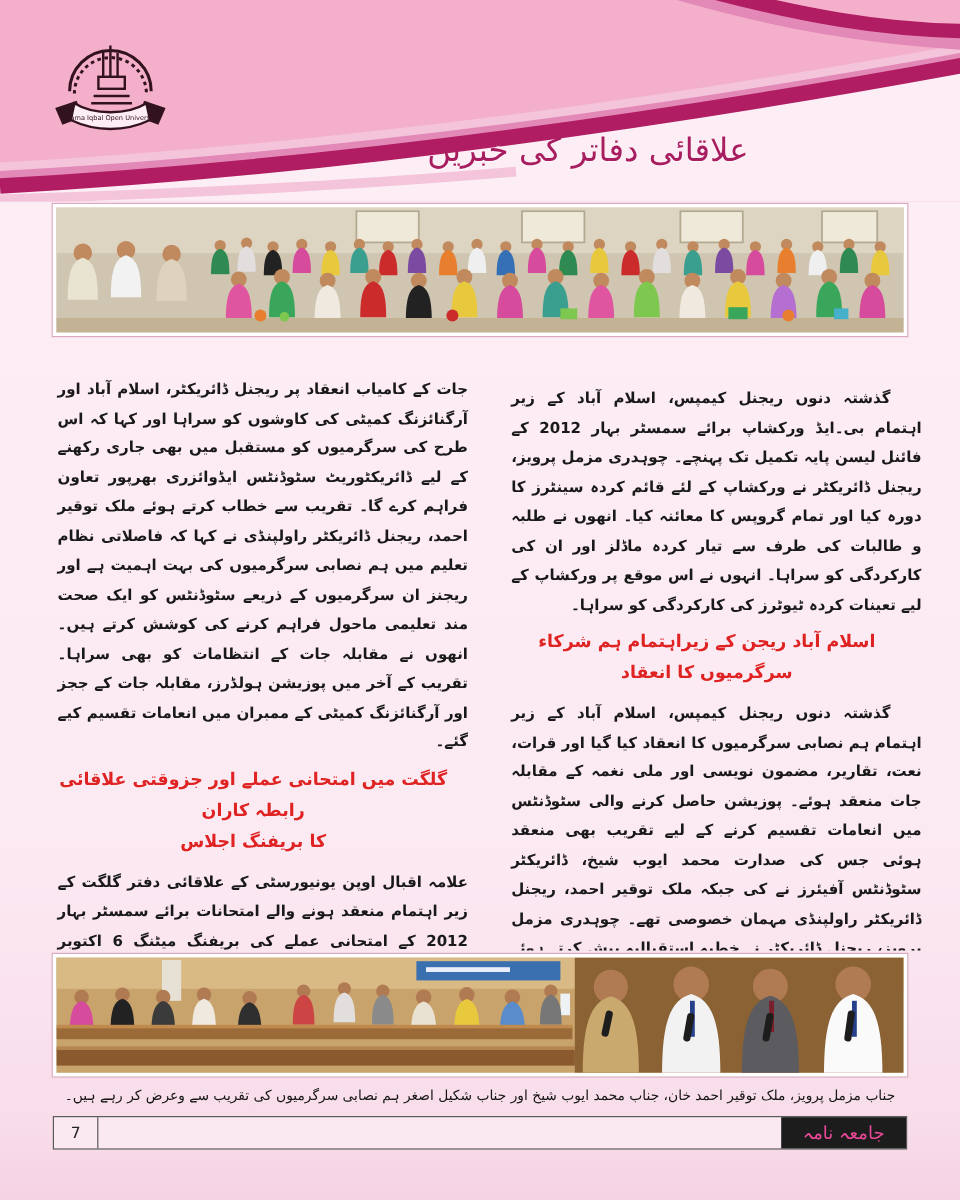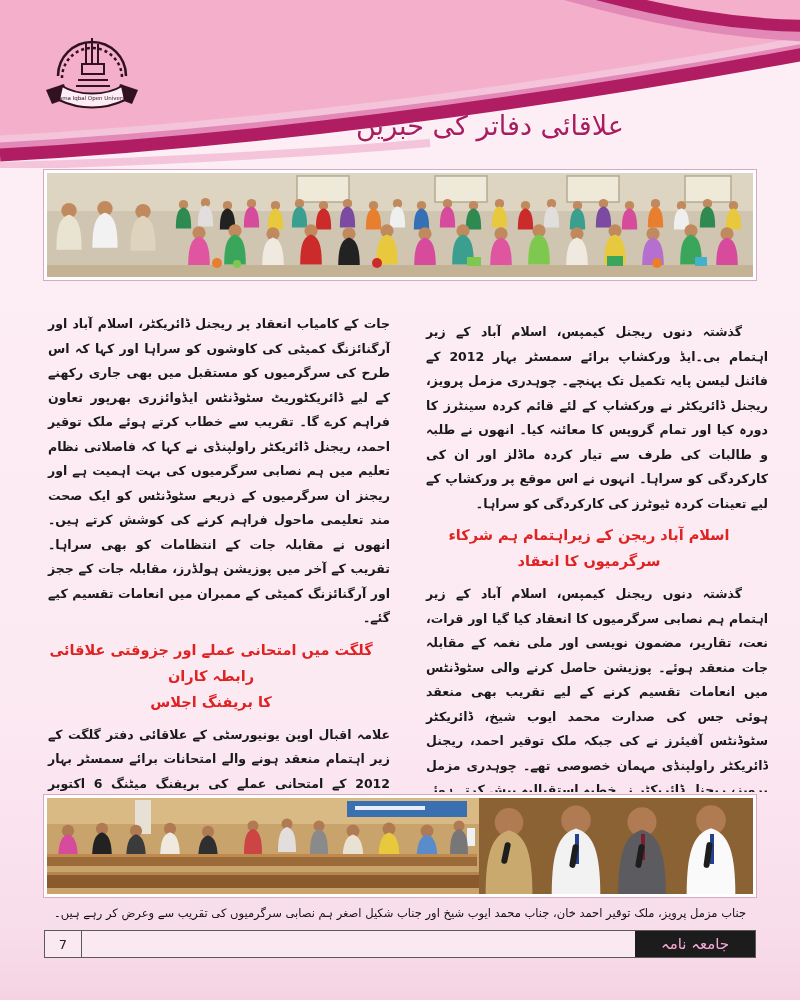--- a/index.html
+++ b/index.html
@@ -48,21 +48,21 @@
     border:1px solid #5a5a5a; background:#fbe9f1; box-sizing:border-box;
     display:flex; align-items:stretch; direction:ltr;
   }
   .pageno{
     width:36px; border-right:1px solid #5a5a5a; display:flex;
     align-items:center; justify-content:center; font-size:13px; color:#222;
     font-family:"DejaVu Sans", sans-serif;
   }
   .footer-spacer{flex:1;}
   .brand-box{
-    width:120px; background:#1c1c1c; color:#f9a8d4; display:flex;
+    width:104px; background:#1c1c1c; color:#ec4899; display:flex;
     align-items:center; justify-content:center; font-size:15px; direction:rtl;margin-left:41px;
   }
 </style>
 </head>
 <body>
 
 <div class="page">
 
   <div class="header">
     <svg width="800" height="168" viewBox="0 0 800 168">

